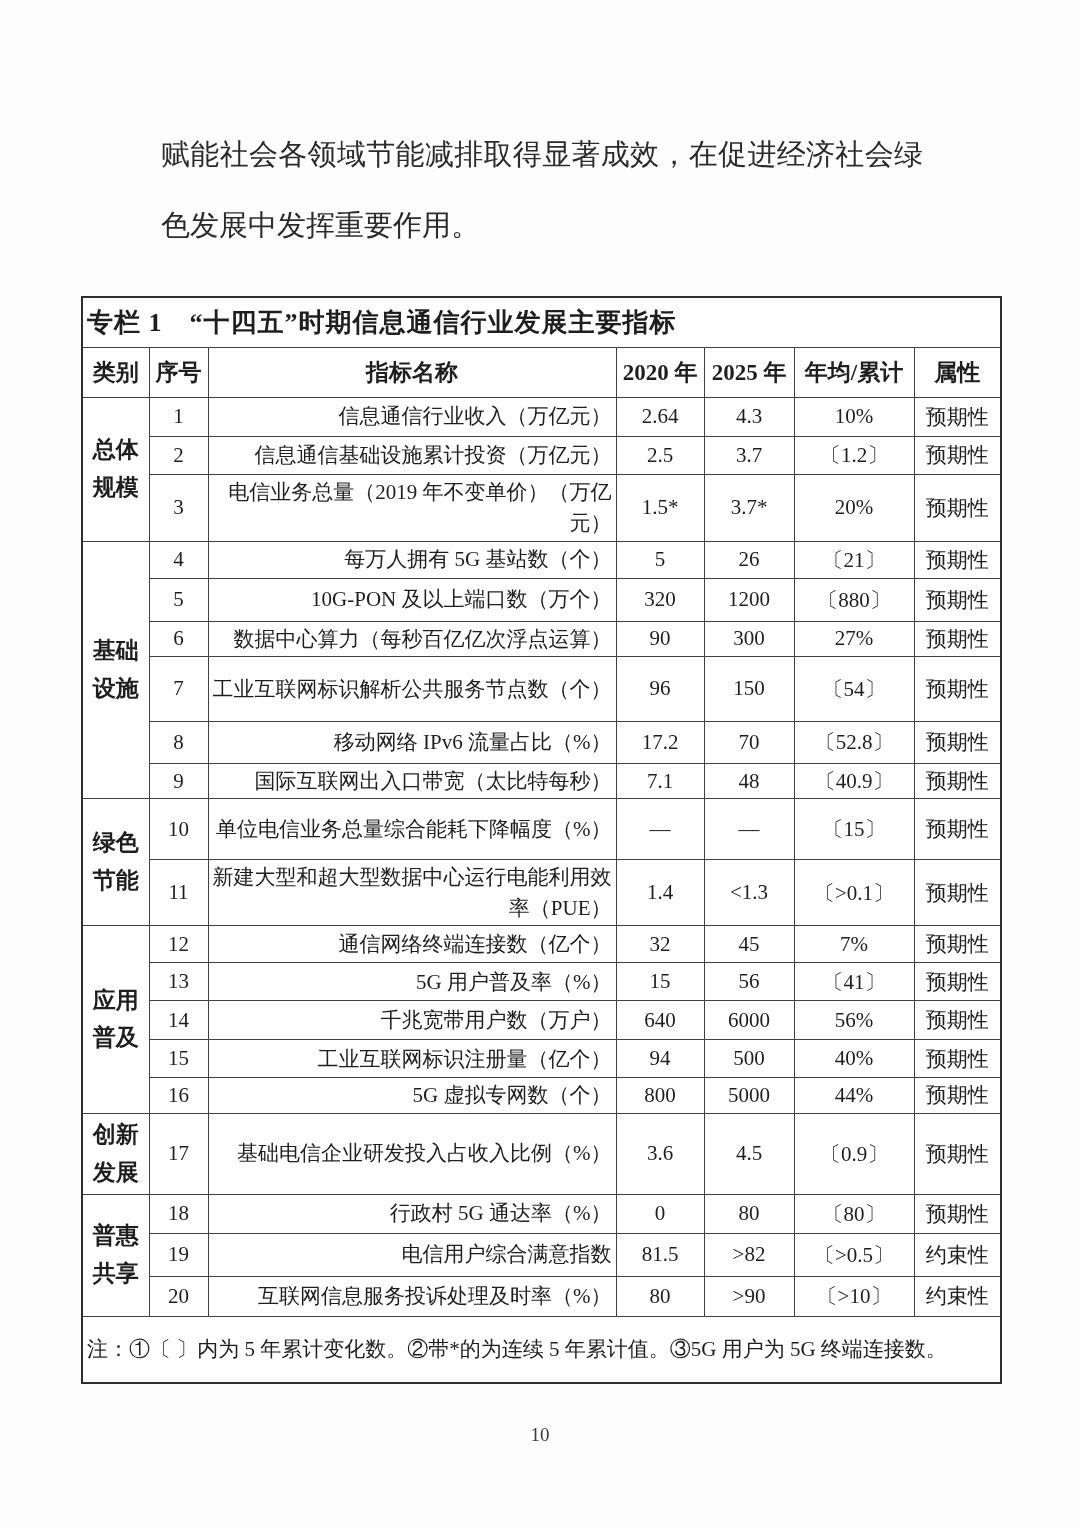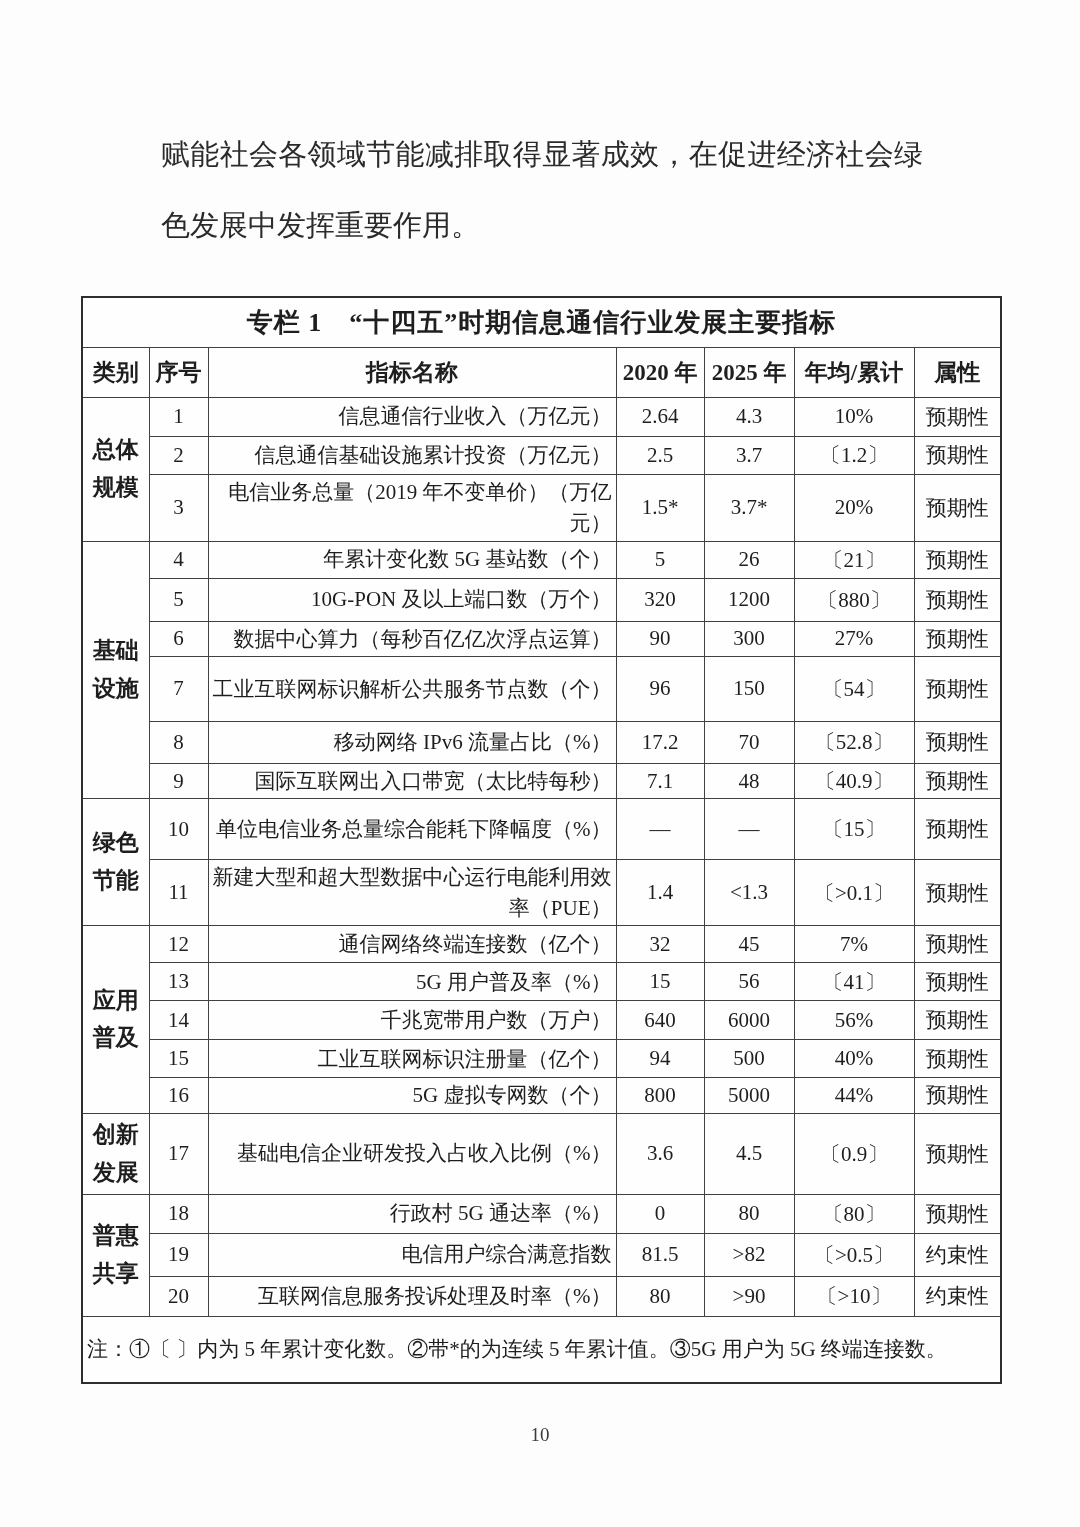--- a/index.html
+++ b/index.html
@@ -47,21 +47,20 @@
   table.indicators td, table.indicators th {
     border: 1px solid #414141;
     padding: 2px 4px;
     color: #1e1e1e;
     vertical-align: middle;
   }
   tr.title-row { height: 50px; }
   td.title-cell {
     font-weight: bold;
     font-size: 26px;
-    text-align: center;
     letter-spacing: 1px;
   }
   tr.header-row { height: 50px; }
   table.indicators th {
     font-weight: bold;
     font-size: 23px;
     text-align: center;
   }
   td.cat {
     font-weight: bold;
@@ -153,21 +152,21 @@
             <td class="num">3</td>
             <td class="name">电信业务总量（2019 年不变单价）（万亿元）</td>
             <td class="val">1.5*</td>
             <td class="val">3.7*</td>
             <td class="val">20%</td>
             <td class="val">预期性</td>
           </tr>
           <tr style="height: 37px;">
             <td class="cat" rowspan="6">基础设施</td>
             <td class="num">4</td>
-            <td class="name">年累计变化数 5G 基站数（个）</td>
+            <td class="name">每万人拥有 5G 基站数（个）</td>
             <td class="val">5</td>
             <td class="val">26</td>
             <td class="val">〔21〕</td>
             <td class="val">预期性</td>
           </tr>
           <tr style="height: 43px;">
             <td class="num">5</td>
             <td class="name">10G-PON 及以上端口数（万个）</td>
             <td class="val">320</td>
             <td class="val">1200</td>

